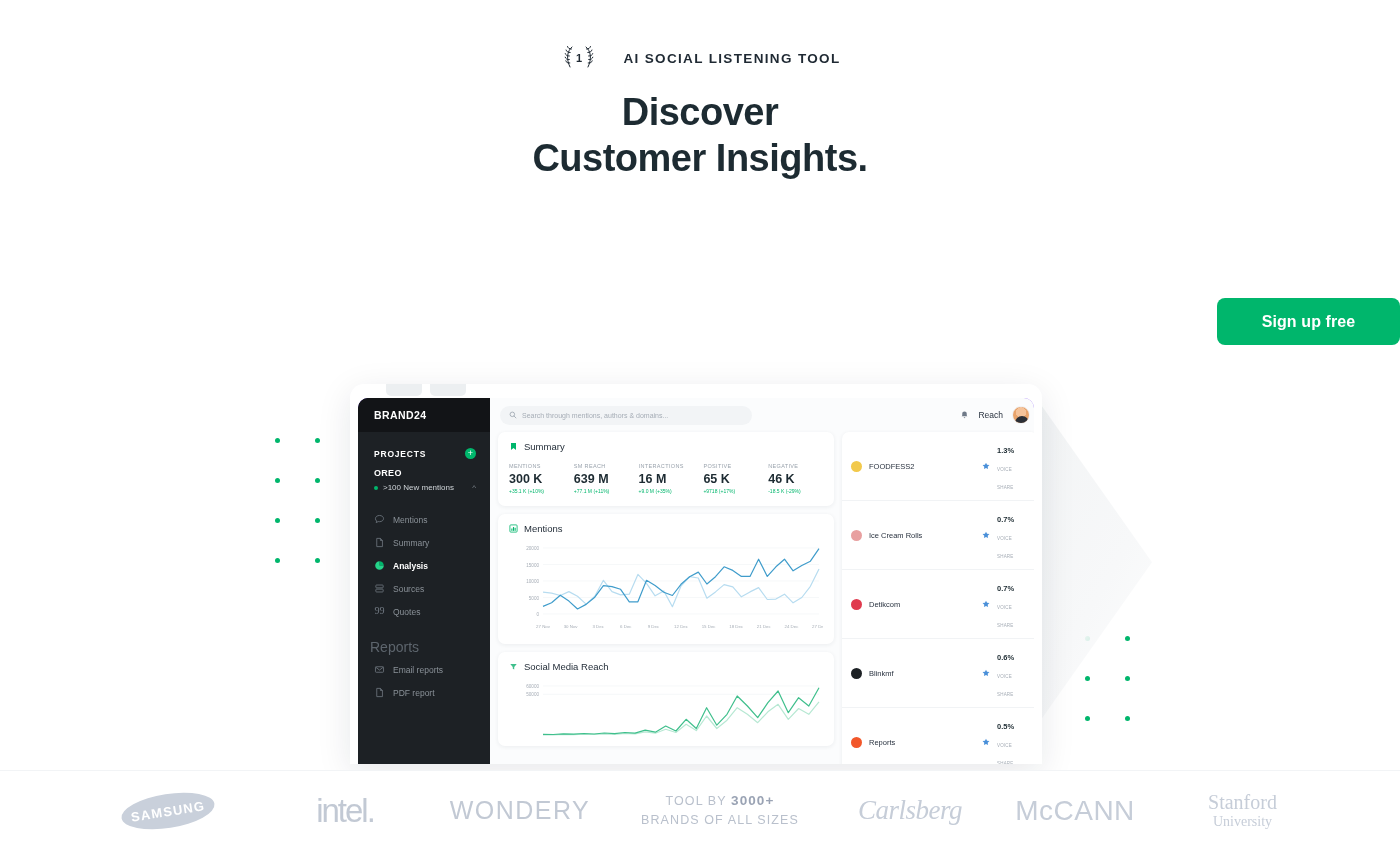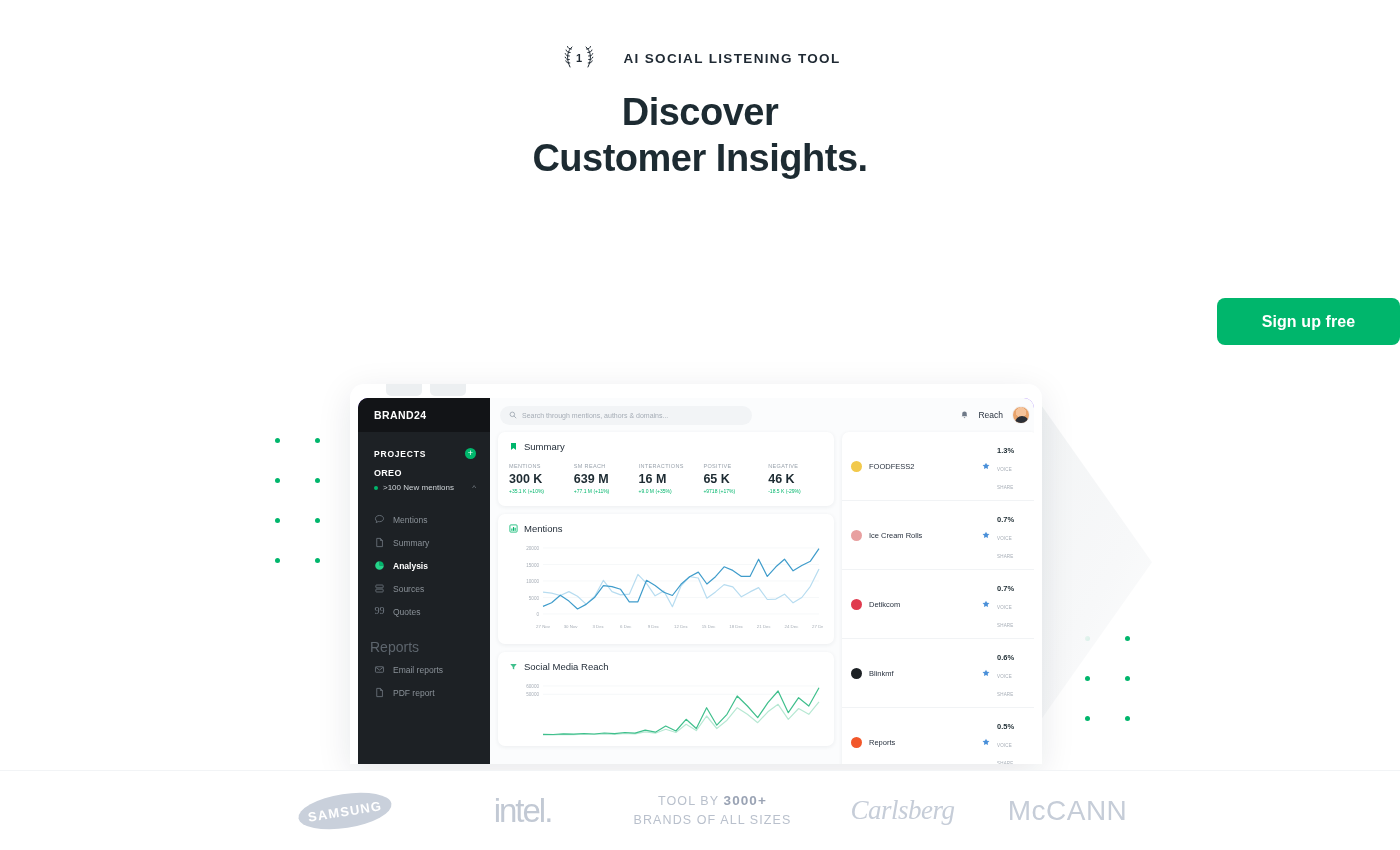--- a/index.html
+++ b/index.html
@@ -505,28 +505,37 @@
 
   <div class="logobar">
     <div class="logo-slot" style="width:190px;">
       <div class="samsung-oval">
         <span class="samsung-text">SAMSUNG</span>
       </div>
     </div>
     <div class="logo-slot" style="width:165px;justify-content:center;">
       <span class="intel-text">intel.</span>
     </div>
+    <div class="logo-slot" style="width:185px;">
+      <span class="wondery-text">WONDERY</span>
+    </div>
     <div class="logo-slot" style="width:215px;">
       <div class="loved">
         <span>TOOL BY</span>
         <b>3000+</b><br>
         <span>BRANDS OF ALL SIZES</span>
       </div>
     </div>
     <div class="logo-slot" style="width:165px;">
       <span class="carlsberg-text">Carlsberg</span>
     </div>
     <div class="logo-slot" style="width:165px;">
       <span class="mccann-text">McCANN</span>
     </div>
+    <div class="logo-slot" style="width:170px;">
+      <div class="stanford">
+        <span class="s1">Stanford</span>
+        <span class="s2">University</span>
+      </div>
+    </div>
   </div>
 
 </div>
 
 </body></html>

